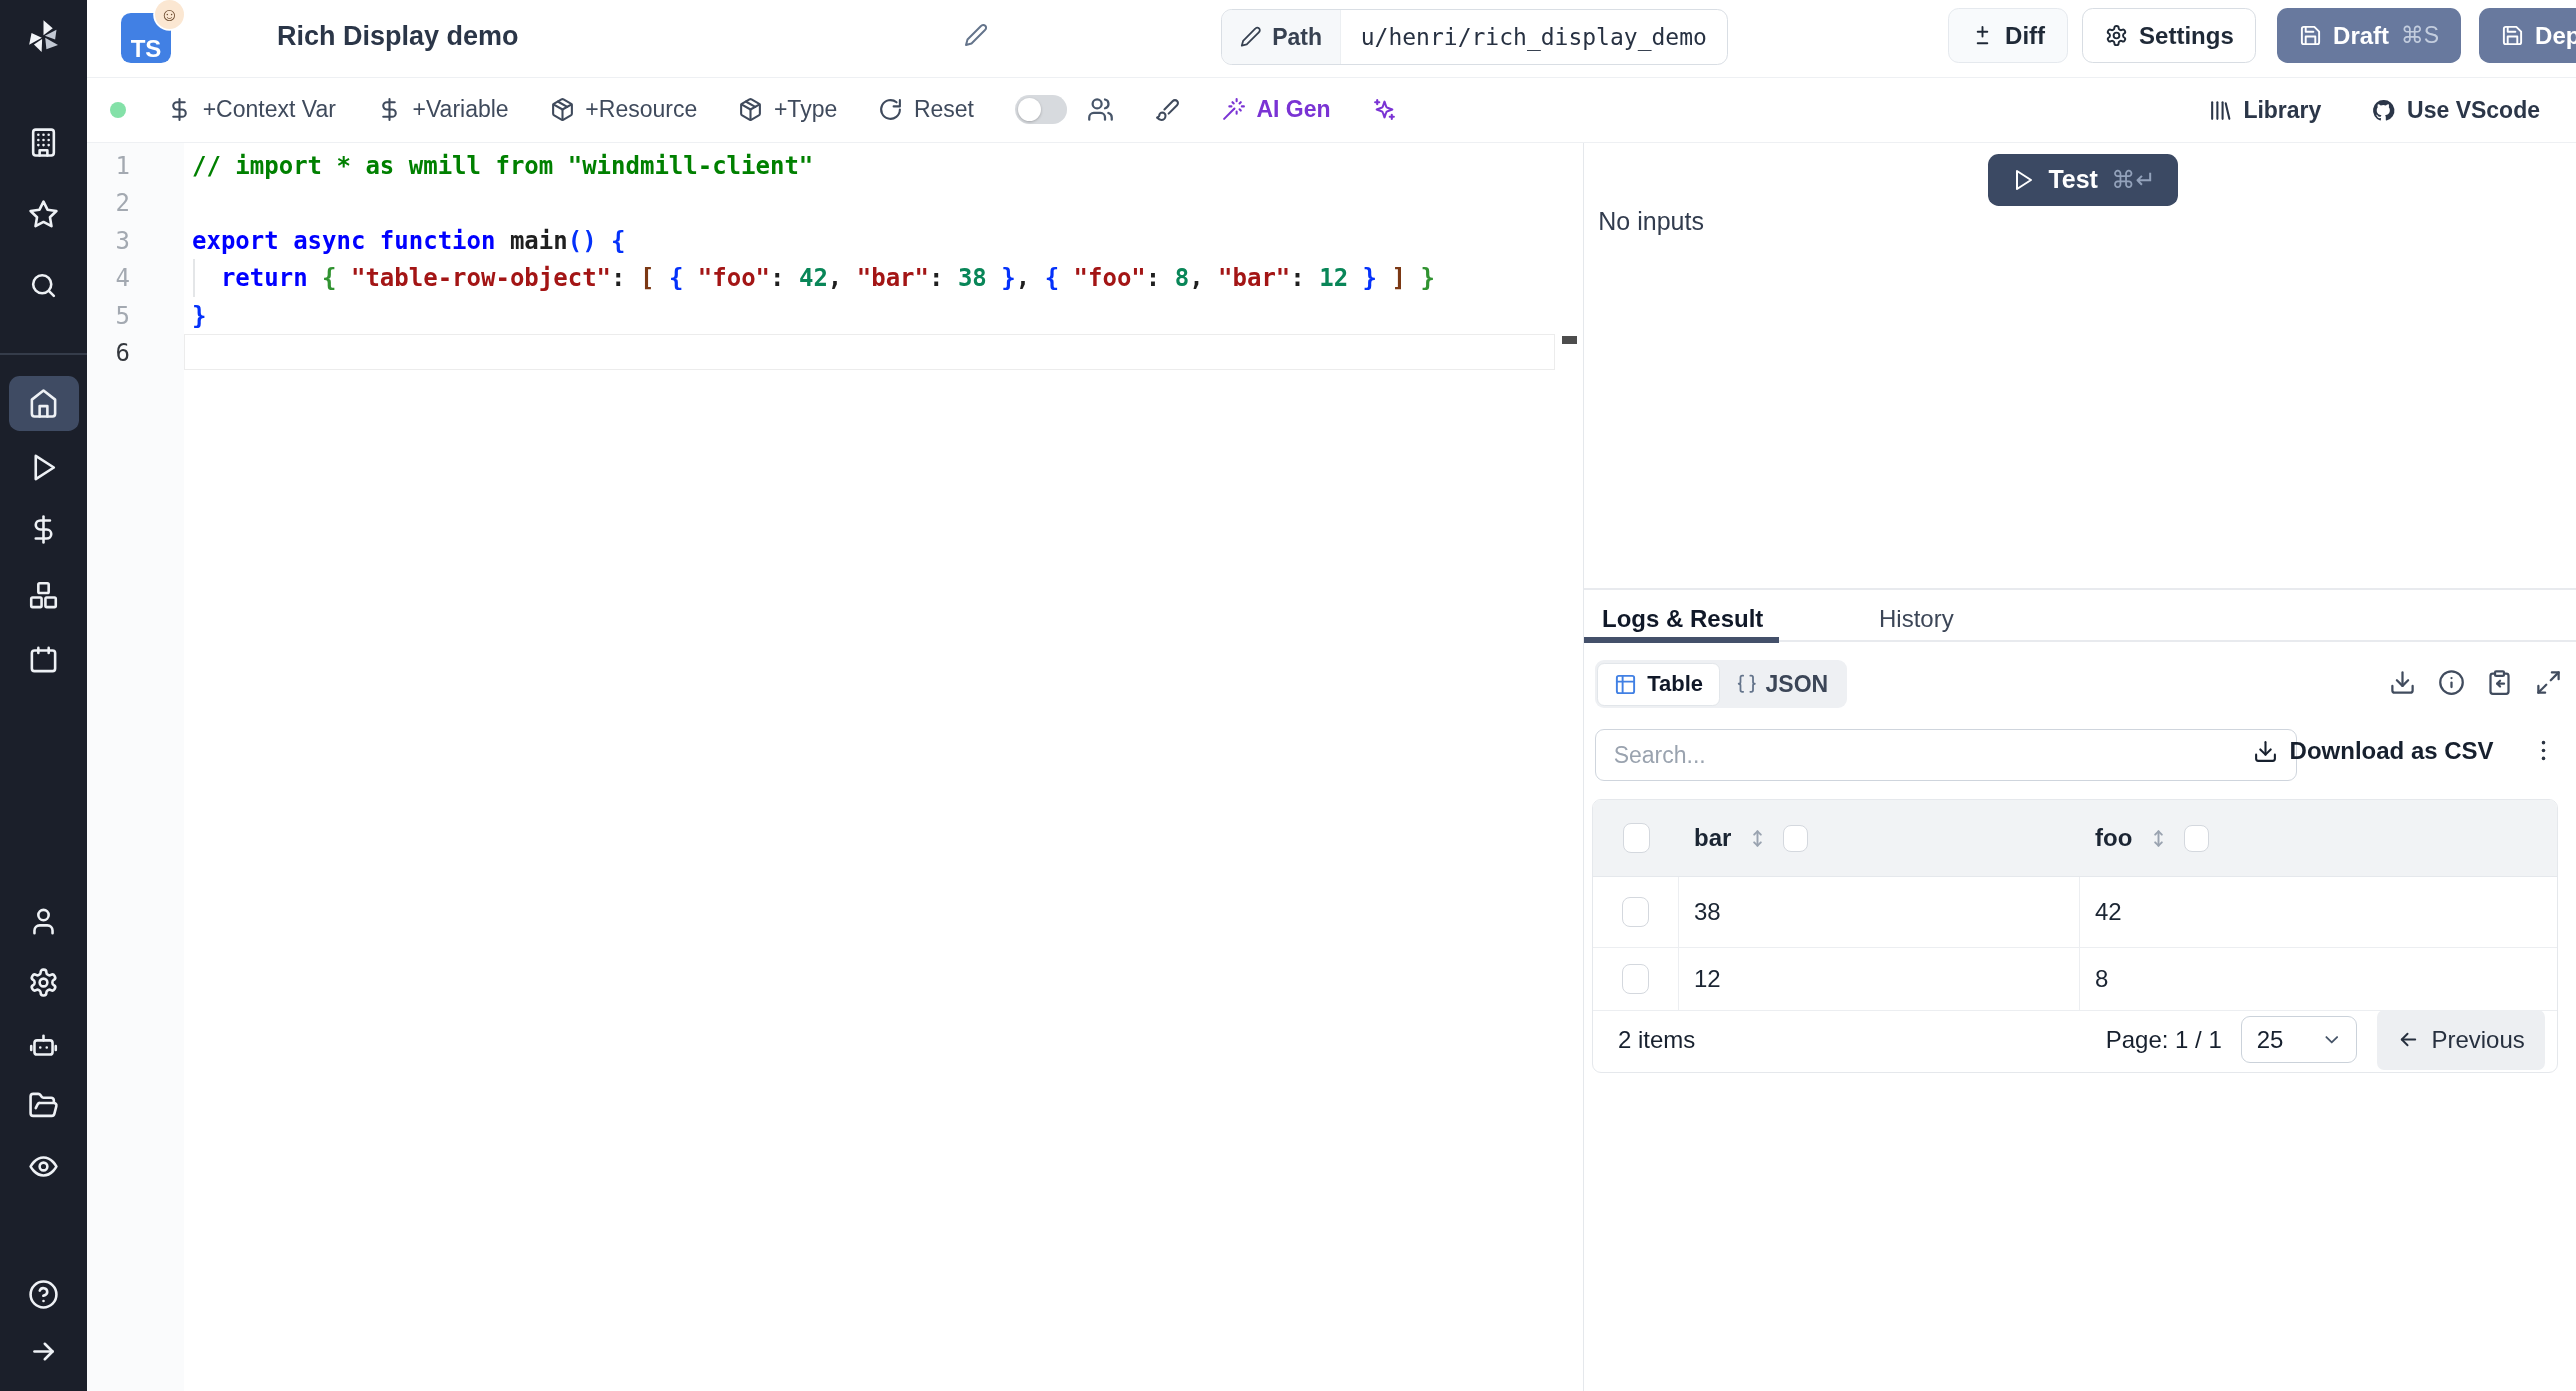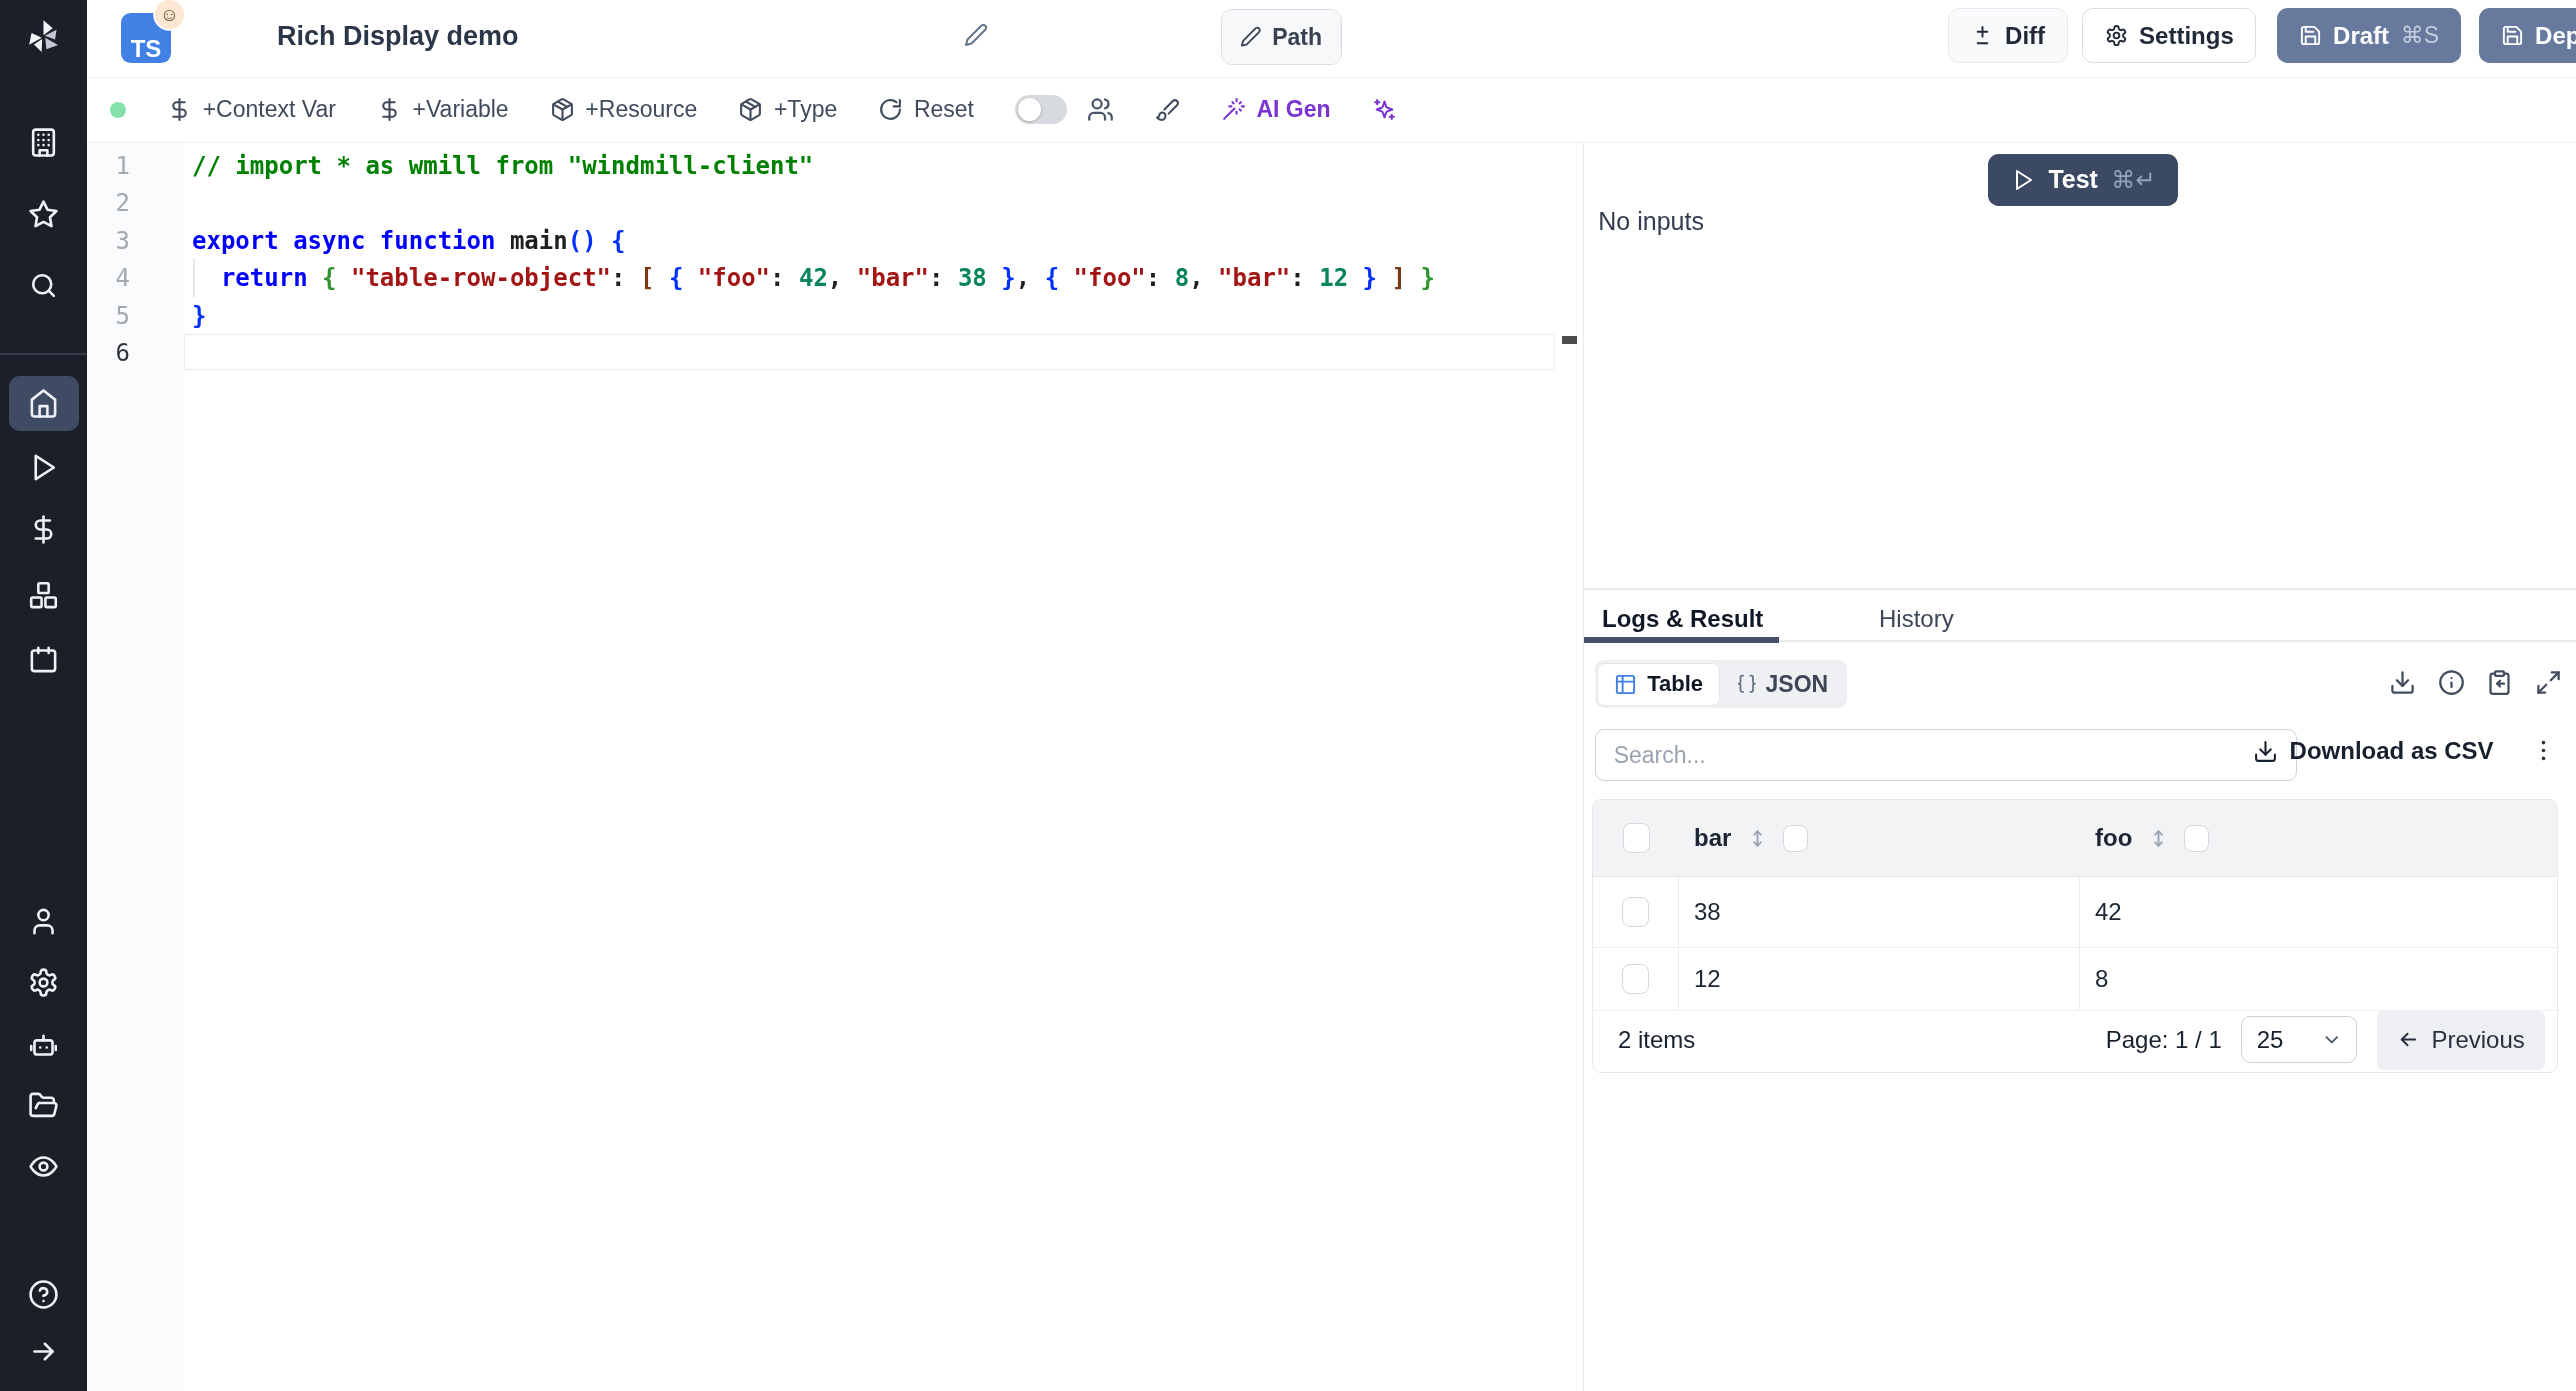--- a/index.html
+++ b/index.html
@@ -392,20 +392,21 @@
 
     <div class="pathpill">
       <div class="pathseg1">
         <span>
             <svg class="ic" width="21.5" height="21.5" viewBox="0 0 24 24">
               <use href="#i-pencil"></use>
             </svg>
           </span>
         <span>Path</span>
       </div>
+      <div class="pathseg2">u/henri/rich_display_demo</div>
     </div>
 
     <div class="hbtn btn-diff">
       <span>
           <svg class="ic" width="23" height="23" viewBox="0 0 26 26">
             <use href="#i-diff"></use>
           </svg>
         </span>
       <span>Diff</span>
     </div>
@@ -485,20 +486,34 @@
       <div class="tb-item ai">
         <svg class="ic" width="25" height="25" viewBox="0 0 28 28">
             <use href="#i-wand"></use>
           </svg>
         <span>AI Gen</span>
       </div>
       <div class="tb-item ai">
         <svg class="ic" width="25" height="25" viewBox="0 0 28 28">
             <use href="#i-sparkles"></use>
           </svg>
+      </div>
+    </div>
+    <div class="tb-right">
+      <div class="tb-item">
+        <svg class="ic" width="25" height="25" viewBox="0 0 28 28">
+            <use href="#i-library"></use>
+          </svg>
+        <span>Library</span>
+      </div>
+      <div class="tb-item">
+        <svg class="ic fl" width="25" height="25" viewBox="0 0 28 28">
+            <use href="#i-github"></use>
+          </svg>
+        <span>Use VScode</span>
       </div>
     </div>
   </div>
 
   <div class="editor">
     <div class="gutter" id="gutter">
         <div class="gnum" style="top: 3.6px;">1</div>
         <div class="gnum" style="top: 41px;">2</div>
         <div class="gnum" style="top: 79px;">3</div>
         <div class="gnum" style="top: 116px;">4</div>

